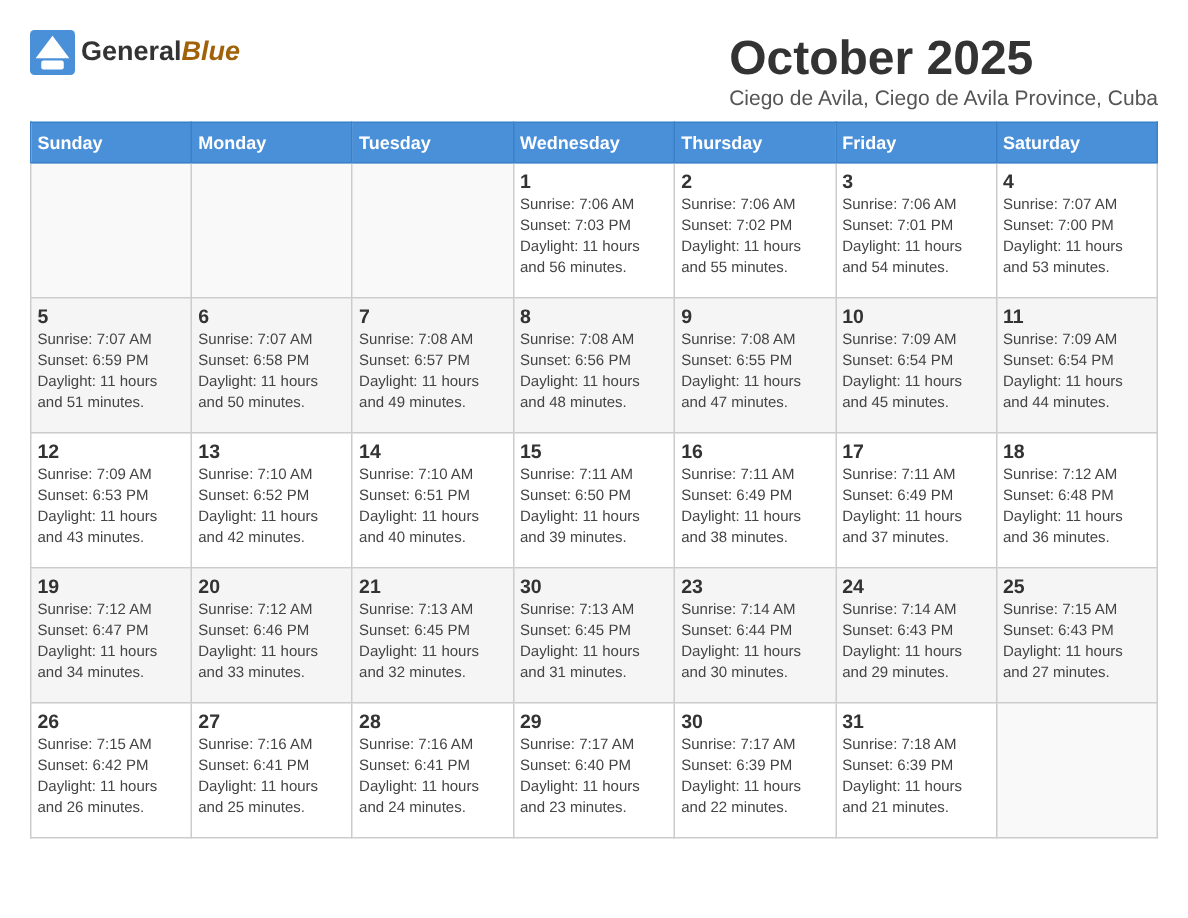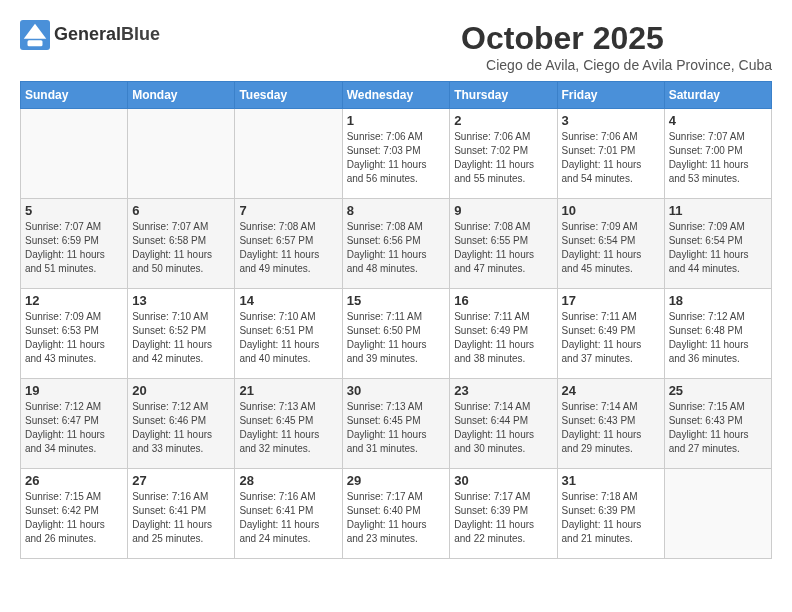--- a/index.html
+++ b/index.html
@@ -21,38 +21,37 @@
       align-items: center;
     }
     .logo-text {
       display: flex;
       flex-direction: row;
       font-size: 18px;
       font-weight: bold;
       line-height: 1.1;
     }
     .logo-text span:first-child { color: #333; }
-    .logo-text span:last-child { color: #404040; }
+    .logo-text span:last-child { color: #a16207; font-style: italic; }
     .logo-icon {
       width: 30px;
       height: 30px;
       margin-right: 4px;
     }
     .title-area {
       text-align: left;
     }
     .month-title {
       font-size: 32px;
       font-weight: bold;
       color: #333;
     }
     .location-title {
       font-size: 14px;
       color: #555;
-      margin-left: 25px;
     }
     .calendar {
       width: 100%;
       border-collapse: collapse;
       font-size: 11px;
       padding-left: 23px;
     }
     .calendar th {
       background: #4a90d9;
       color: #fff;

